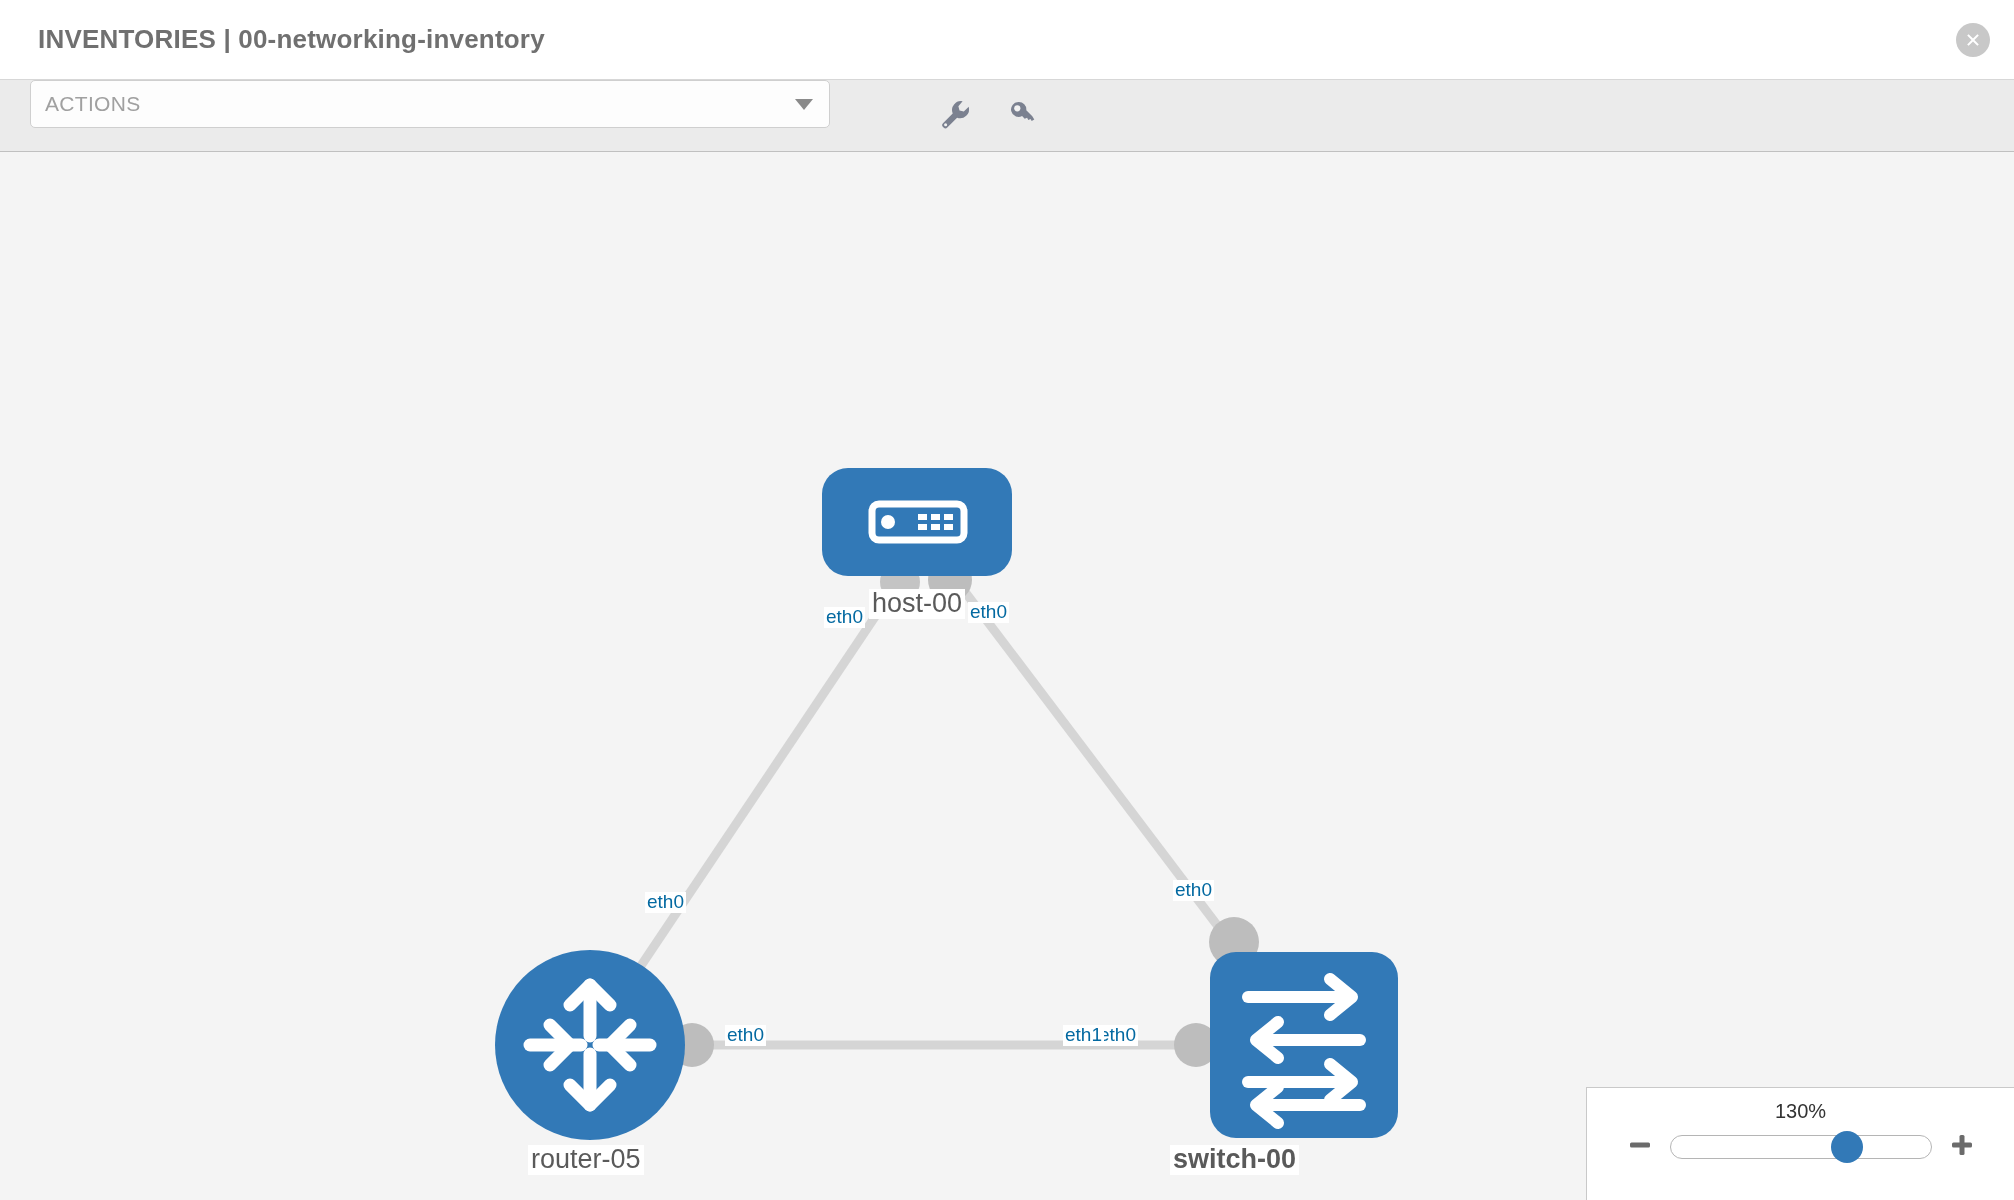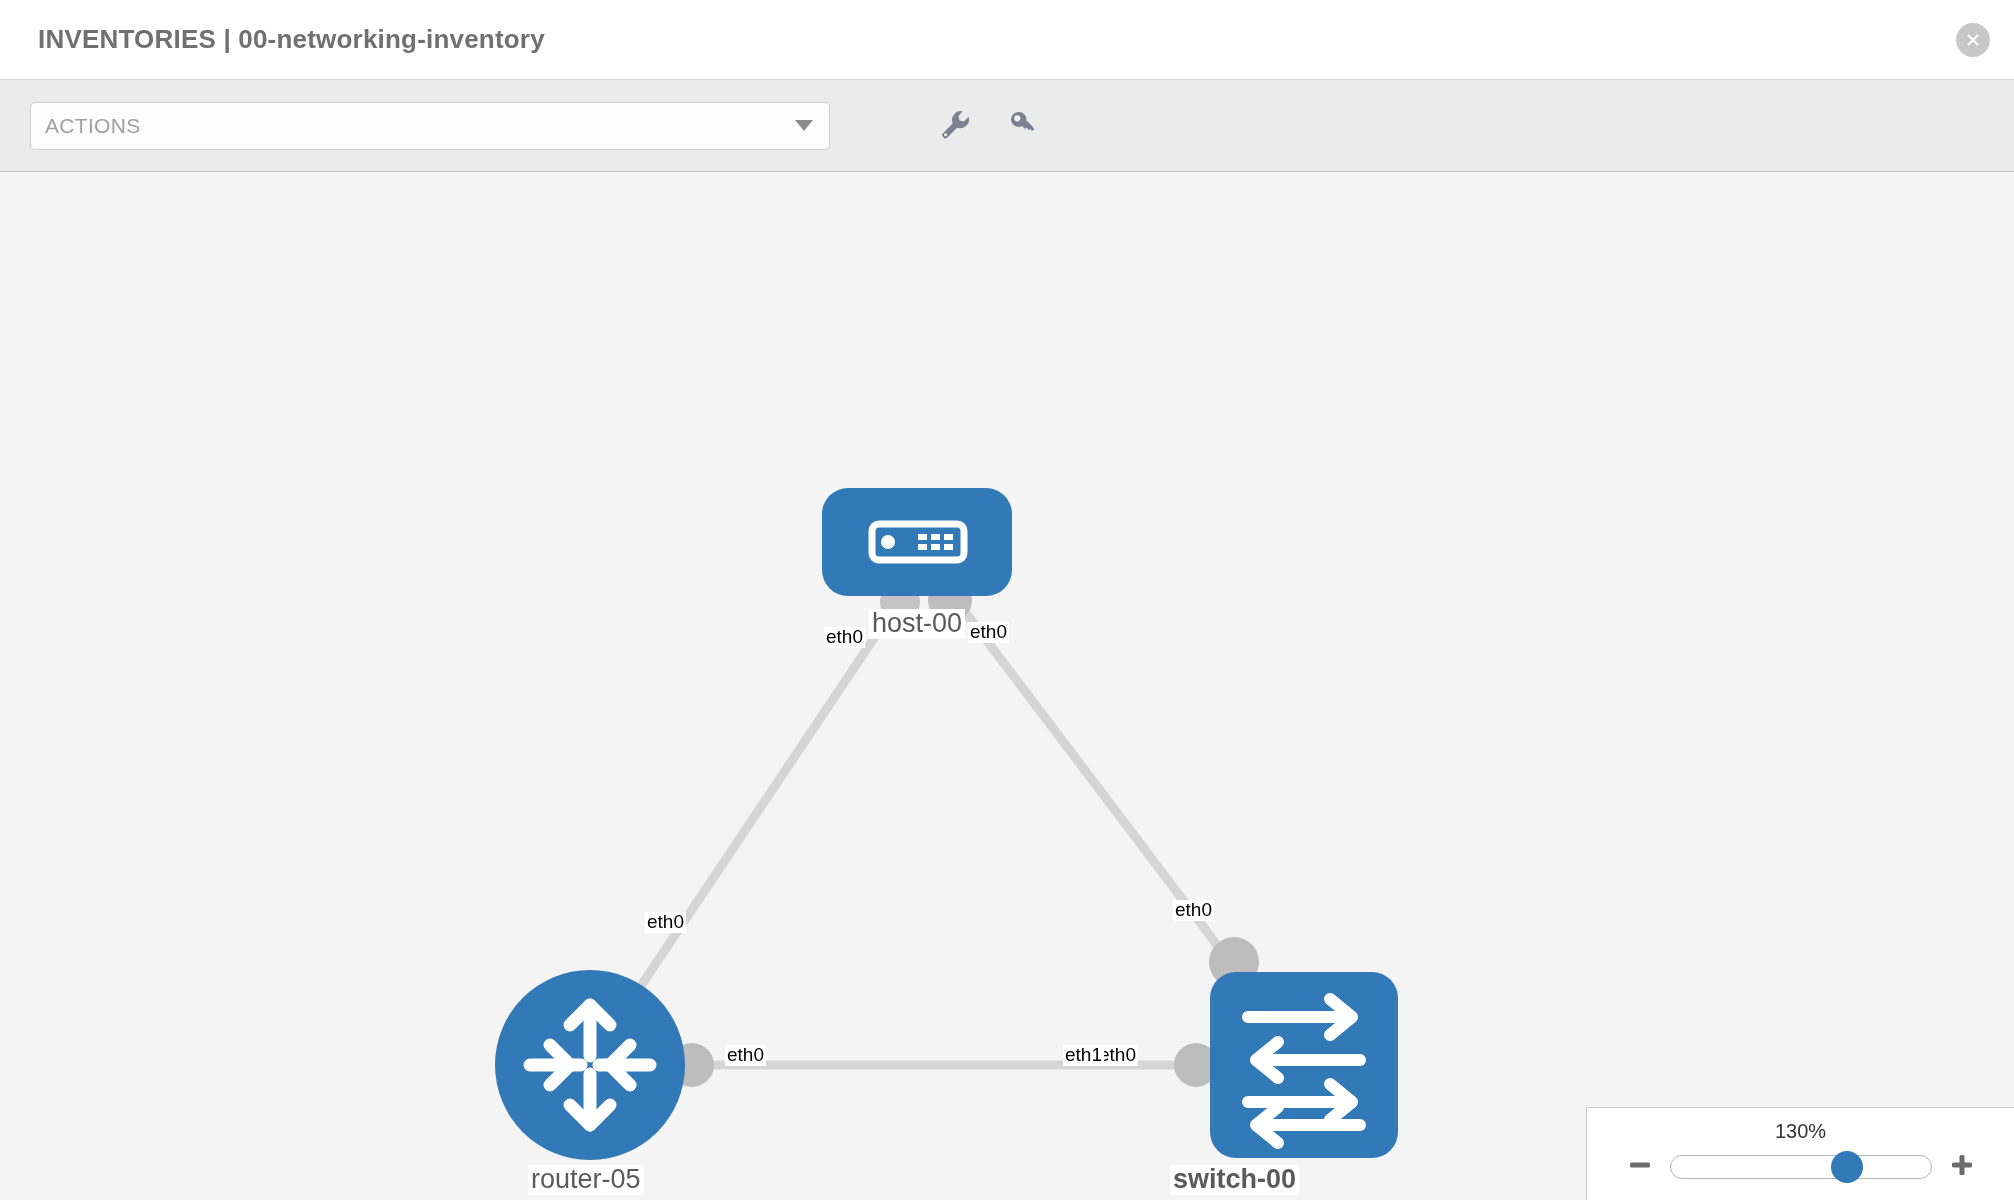--- a/index.html
+++ b/index.html
@@ -35,25 +35,24 @@
     width: 34px; height: 34px;
     border-radius: 50%;
     background: #c8c8c8;
     display: flex; align-items: center; justify-content: center;
     cursor: pointer;
   }
   .close-btn svg { display: block; }
 
   
   .toolbar {
-    height: 92px;
+    height: 72px;
     background: #ebebeb;
     border-bottom: 1px solid #c0c0c0;
     display: flex;
-    align-items: center;
     padding: 0 30px;
     gap: 0;
   }
   .select-box {
     position: relative;
     height: 48px;
     background: #fdfdfd;
     border: 1px solid #cfcfcf;
     border-radius: 5px;
     display: flex;
@@ -108,21 +107,21 @@
     font-size: 27px;
     white-space: nowrap;
     padding: 0 3px;
     line-height: 1.1;
     user-select: none;
     text-align: center;
   }
   .if-label {
     position: absolute;
     background: #ffffff;
-    color: #000000;
+    color: #0369a1;
     font-size: 19px;
     white-space: nowrap;
     padding: 0 2px;
     line-height: 1.1;
     user-select: none;
   }
 
   
   .zoom-panel {
     position: absolute;

